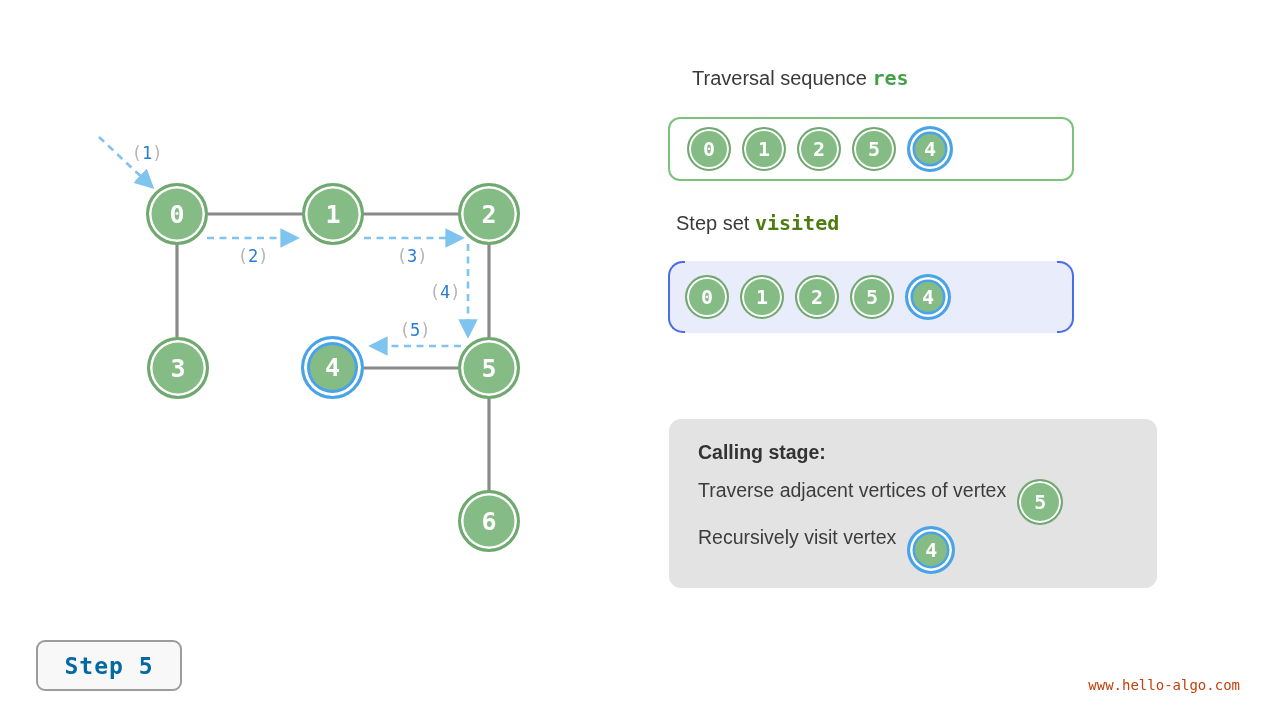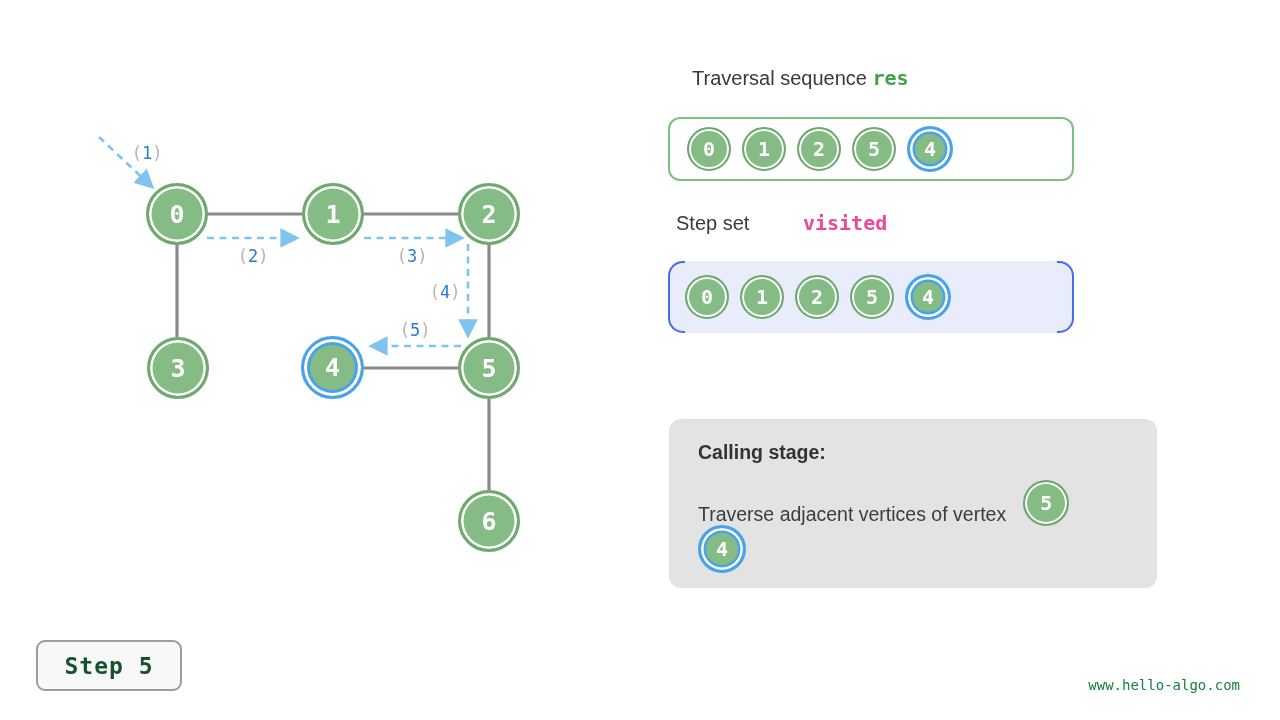--- a/index.html
+++ b/index.html
@@ -21,21 +21,21 @@
               box-shadow: inset 0 0 0 3px #fff, inset 0 0 0 6px #49a3e8; }
 
   .step-label { position:absolute; transform:translate(-50%,-50%);
                 font:400 17px "DejaVu Sans Mono", monospace; white-space:nowrap; }
   .step-label .paren { color:#b5b5b5; }
   .step-label .num   { color:#2b7cd4; }
 
   
   .sec-title { position:absolute; font-size:20px; color:#3a3a3a; white-space:nowrap; }
   .code-green { font:700 20px "DejaVu Sans Mono", monospace; color:#43a047; }
-  .code-blue  { font:700 20px "DejaVu Sans Mono", monospace; color:#ec4899;margin-left:48px; }
+  .code-blue  { font:700 20px "DejaVu Sans Mono", monospace; color:#4d7c0f; }
 
   .seq-box { position:absolute; left:668px; top:117px; width:406px; height:64px;
              border:2px solid #7cc27c; border-radius:12px; background:#fff;
              display:flex; align-items:center; gap:11px; padding:0 0 0 17px; box-sizing:border-box; }
 
   .hash-box { position:absolute; left:668px; top:261px; width:406px; height:72px;
               background:#e9ecfa; border-radius:14px;
               display:flex; align-items:center; gap:11px; padding:0 0 0 17px; box-sizing:border-box; }
   .hash-box::before { content:""; position:absolute; left:0; top:0; bottom:0; width:15px;
               border:2.5px solid #4a6ce8; border-right:none; border-radius:15px 0 0 15px; }
@@ -46,38 +46,38 @@
            border:2.5px solid #70a96f; box-shadow: inset 0 0 0 2px #fff;
            display:flex; align-items:center; justify-content:center;
            color:#fff; font:600 20px "DejaVu Sans Mono", monospace; flex:0 0 auto; }
   .snode.hl { border:3px solid #49a3e8;
               box-shadow: inset 0 0 0 2.5px #fff, inset 0 0 0 5px #49a3e8; }
 
   .calling-box { position:absolute; left:669px; top:419px; width:488px; height:169px;
                  background:#e3e3e3; border-radius:12px; box-sizing:border-box;
                  padding:22px 0 16px 29px; }
   .calling-heading { font-weight:700; font-size:19.5px; color:#333; }
-  .calling-row { display:flex; align-items:flex-end; gap:17px; height:47px;
+  .calling-row { display:flex; align-items:flex-start; gap:11px; height:47px;
                  font-size:19.5px; color:#3c3c3c; white-space:nowrap; }
   .calling-row.first { margin-top:15px; }
   .cnode { width:42px; height:42px; border-radius:50%; background:#85bb84;
            border:2.5px solid #70a96f; box-shadow: inset 0 0 0 2px #fff;
            display:flex; align-items:center; justify-content:center;
            color:#fff; font:600 20px "DejaVu Sans Mono", monospace; flex:0 0 auto; }
   .cnode.hl { border:3px solid #49a3e8;
               box-shadow: inset 0 0 0 2.5px #fff, inset 0 0 0 5px #49a3e8; }
 
   
   .step-btn { position:absolute; left:36px; top:640px; width:146px; height:51px;
               border:2px solid #9c9c9c; border-radius:9px; background:#f8f8f8;
               display:flex; align-items:center; justify-content:center;
-              font:700 23px "DejaVu Sans Mono", monospace; color:#14532d;
+              font:700 23px "DejaVu Sans Mono", monospace; color:#0369a1;
               letter-spacing:1px; box-sizing:border-box; }
   .watermark { position:absolute; right:40px; top:677px;
-               font:400 14px "DejaVu Sans Mono", monospace; color:#15803d; }
+               font:400 14px "DejaVu Sans Mono", monospace; color:#c2410c; }
 </style>
 </head>
 <body>
 
 <div class="canvas">
 
   <svg class="graph-svg" width="640" height="620" viewBox="0 0 640 620">
     <defs>
       <marker id="ah" viewBox="0 0 10 10" refX="7" refY="5" markerWidth="7.5" markerHeight="7.5" orient="auto-start-reverse">
         <path d="M0,0 L10,5 L0,10 z" fill="#7fc3ef"></path>
@@ -136,20 +136,21 @@
     <div class="snode hl">4</div>
   </div>
 
   <div class="calling-box">
     <div class="calling-heading">Calling stage:</div>
     <div class="calling-row first">
       <span>Traverse adjacent vertices of vertex</span>
       <div class="cnode">5</div>
     </div>
     <div class="calling-row">
+      <span>Recursively visit vertex</span>
       <div class="cnode hl">4</div>
     </div>
   </div>
 
   <div class="step-btn">Step 5</div>
   <div class="watermark">www.hello-algo.com</div>
 
 </div>
 
 </body></html>

